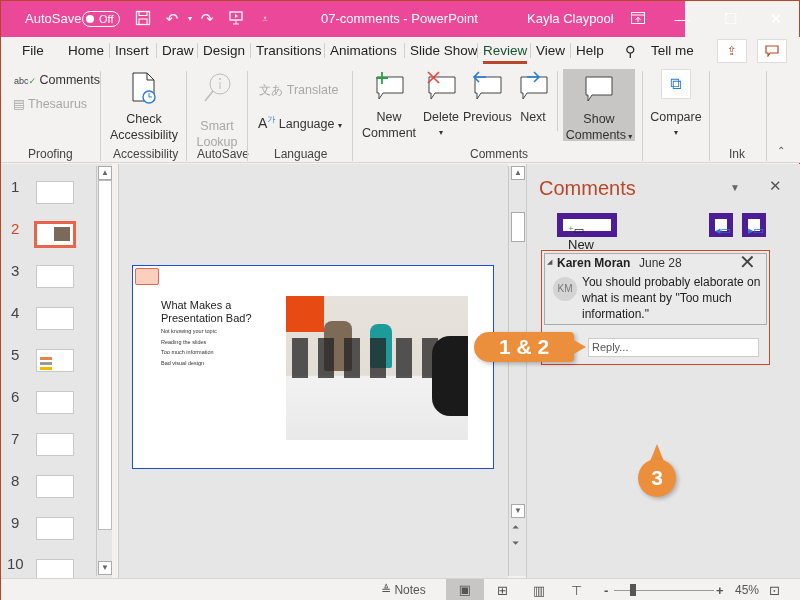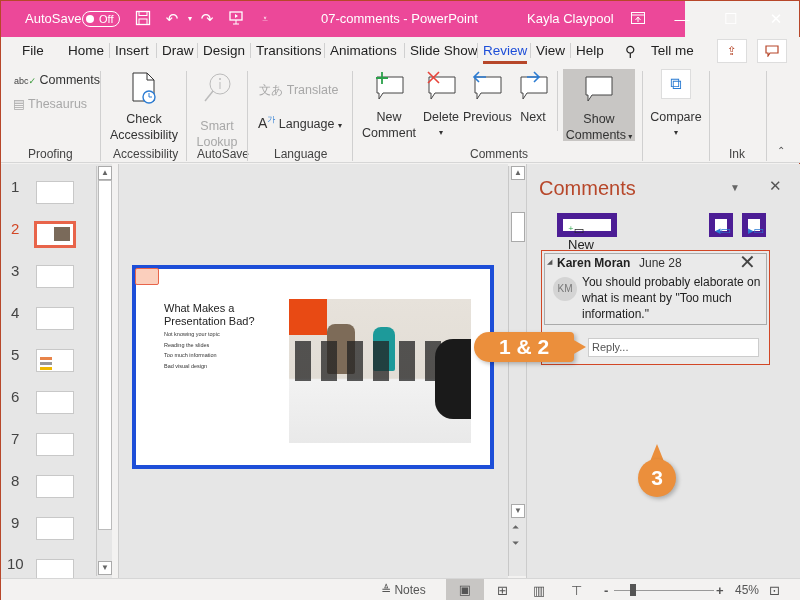--- a/index.html
+++ b/index.html
@@ -12,21 +12,21 @@
 .toggle{position:absolute;left:81px;top:10px;width:38px;height:16px;border:1.5px solid #fff;border-radius:9px;font-size:11px}
 .toggle .dot{position:absolute;left:3px;top:3px;width:8px;height:8px;border-radius:50%;background:#fff}
 .toggle span{position:absolute;left:16px;top:1px}
 .tb-icon{position:absolute;top:9px;width:18px;height:18px;color:#fff;font-size:15px;text-align:center;line-height:18px}
 .doc-title{left:320px}
 .user{left:526px}
 
 .tabs{position:absolute;left:0;top:36px;width:800px;height:28px;background:#f3f2f1}
 .tab{position:absolute;top:6px;font-size:13.5px;color:#222}
 .tab.sep{border-left:1px solid #d0d0d0;padding-left:5px}
-.tab.active{color:#1d4ed8}
+.tab.active{color:#14532d}
 .tab.active::after{content:"";position:absolute;left:5px;right:0;bottom:-6px;height:3px;background:#b7472a}
 .hdr-btn{position:absolute;top:38px;width:30px;height:24px;background:#fff;border:1px solid #ddd;color:#b7472a;font-size:12px;text-align:center;line-height:22px}
 
 .ribbon{position:absolute;left:0;top:64px;width:800px;height:98px;background:#f3f2f1;border-bottom:1px solid #d6d6d6}
 .rgrp-label{position:absolute;top:82px;font-size:12px;color:#444}
 .rsep{position:absolute;top:6px;width:1px;height:90px;background:#d0d0d0}
 .rbtn{position:absolute;font-size:12.5px;color:#333;text-align:center;line-height:16px}
 .rbtn.dis{color:#a8a8a8}
 .rsmall{position:absolute;font-size:12.5px;color:#333}
 .rsmall.dis{color:#a8a8a8}
@@ -34,21 +34,21 @@
 
 .thumbs{position:absolute;left:0;top:163px;width:111px;height:414px;background:#e6e6e6}
 .thumb-num{position:absolute;left:10px;font-size:15px;color:#444}
 .thumb-num.sel{color:#d24726}
 .thumb{position:absolute;left:35px;width:38px;height:23px;background:#fff;border:1px solid #c8c8c8}
 .thumb.sel{border:3px solid #e8644a;left:33px;width:42px;height:27px}
 .vscroll{position:absolute;background:#e6e6e6;border-left:1px solid #c8c8c8}
 .sb-arrow{position:absolute;width:14px;height:14px;background:#fff;border:1px solid #aaa;font-size:8px;color:#666;text-align:center;line-height:12px}
 
 .editor{position:absolute;left:117px;top:163px;width:390px;height:414px;background:#e6e6e6;border-left:1px solid #ccc}
-.slide{position:absolute;left:131px;top:264px;width:362px;height:204px;background:#fff;border:4px solid #1d4ed8}
+.slide{position:absolute;left:131px;top:264px;width:362px;height:204px;background:#fff;border:1px solid #1d4ed8}
 .slide h2{position:absolute;left:28px;top:33px;font-size:11px;font-weight:normal;color:#222;line-height:13px}
 .slide .bul{position:absolute;left:28px;font-size:5.5px;color:#333}
 .photo{position:absolute;left:153px;top:30px;width:182px;height:144px;background:linear-gradient(180deg,#e7e2db 0%,#e2ddd5 55%,#f2f2f2 56%,#e9e9e9 100%);overflow:hidden}
 .comment-marker{position:absolute;left:134px;top:267px;width:24px;height:17px;background:#fbcfbd;border:1.5px solid #e8644a;border-radius:2px}
 
 .cpane{position:absolute;left:525px;top:163px;width:275px;height:414px;background:#e6e6e6;border-left:1px solid #ccc}
 .cp-title{position:absolute;left:12px;top:13px;font-size:20px;color:#b7472a}
 .btn{position:absolute;background:#fff;border:6px solid #4c1d95;font-size:13px;color:#222}
 .comment-box{position:absolute;left:540px;top:249px;width:229px;height:115px;border:1px solid #d24726;background:#eaeaea}
 .cthread{position:absolute;left:543px;top:252px;width:223px;height:72px;border:1px solid #aaa;background:#eaeaea}

